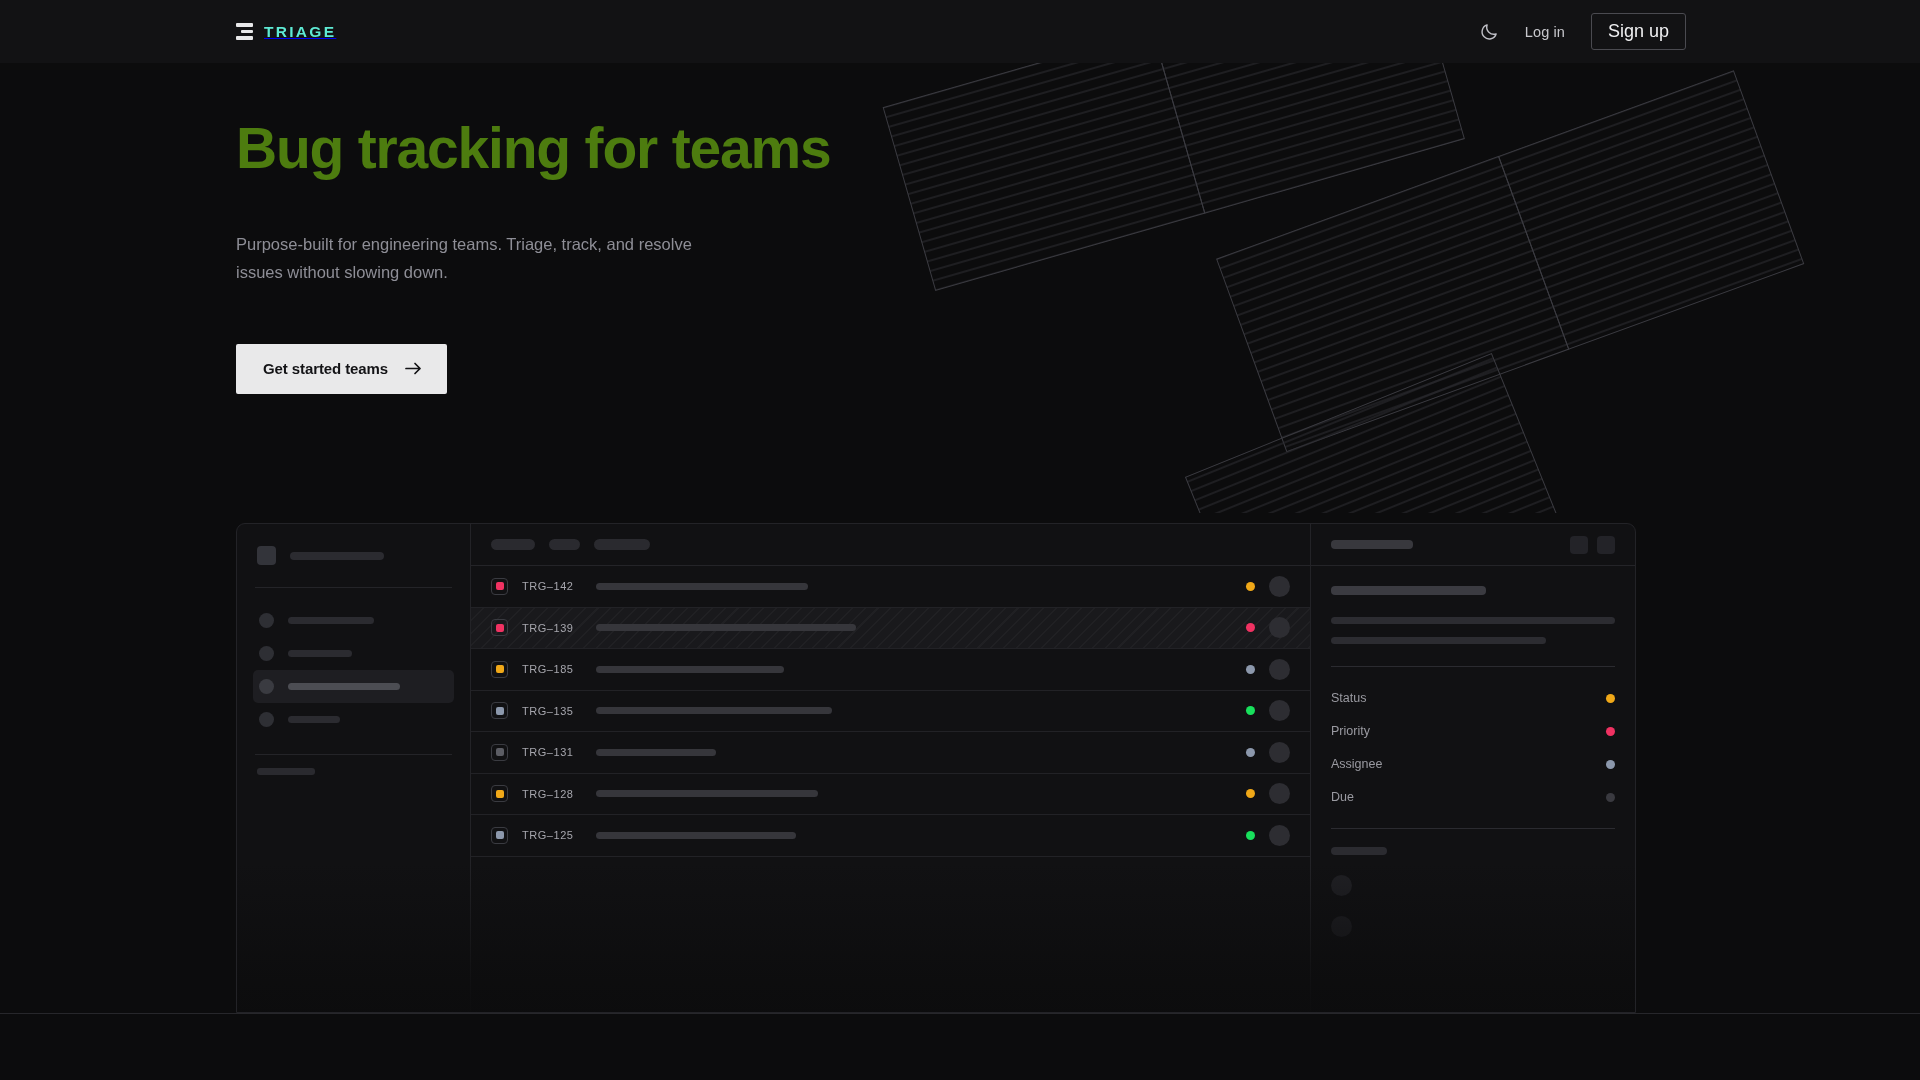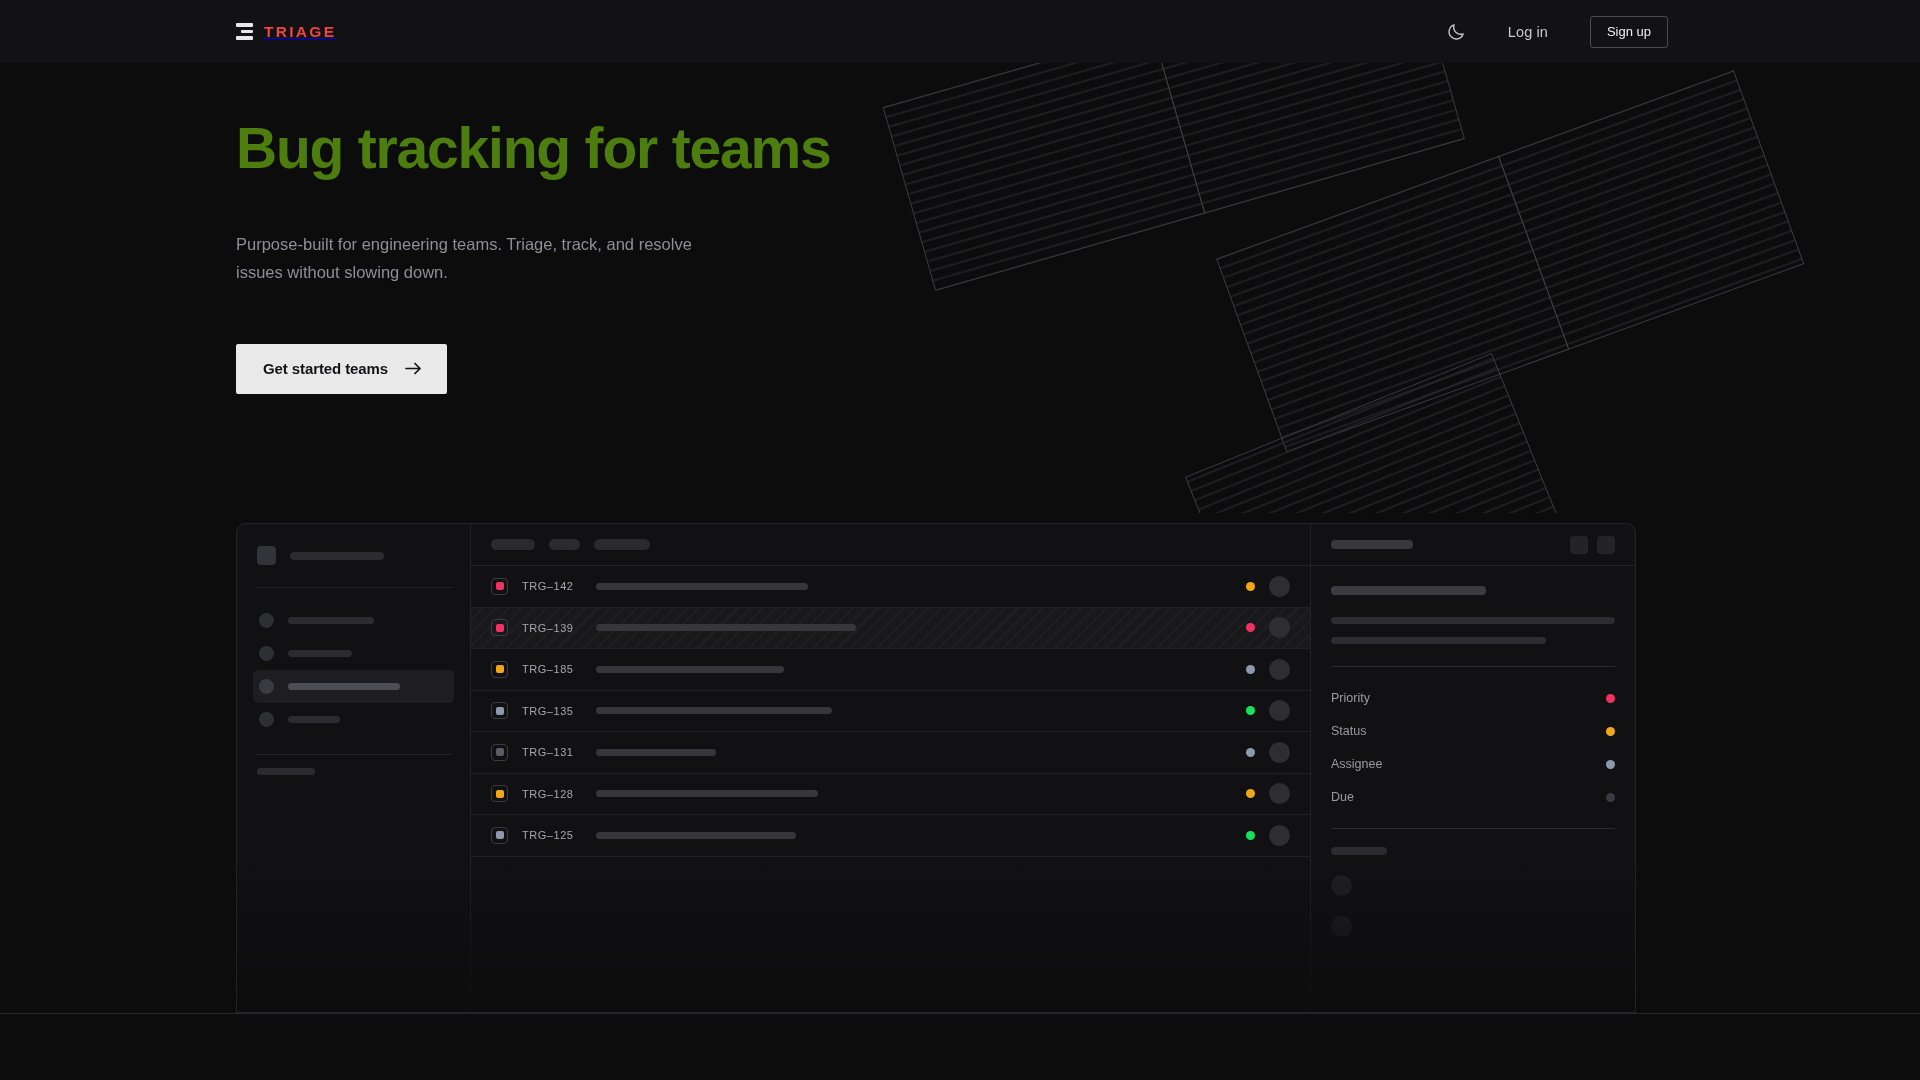--- a/index.html
+++ b/index.html
@@ -18,32 +18,32 @@
     display: flex; align-items: center;
     z-index: 30;
   }
   .brand { position: absolute; left: 236px; display: flex; align-items: center; gap: 11px; }
   .logo-mark { display: flex; flex-direction: column; gap: 3px; width: 17px; }
   .logo-mark i { display: block; height: 3.5px; background: #e8e8ea; border-radius: 1px; }
   .logo-mark i:nth-child(1) { width: 17px; }
   .logo-mark i:nth-child(2) { width: 12px; margin-left: 5px; }
   .logo-mark i:nth-child(3) { width: 17px; }
   .brand-name {
-    color: #ef4444; font-size: 15.5px; font-weight: 700; letter-spacing: 2.3px;
+    color: #5eead4; font-size: 15.5px; font-weight: 700; letter-spacing: 2.3px;
   }
   .header-right {
-    position: absolute; right: 252px; display: flex; align-items: center; gap: 42px;
+    position: absolute; right: 234px; display: flex; align-items: center; gap: 26px;
   }
   .moon-icon { width: 20px; height: 20px; display: block; }
   .login-link {
     color: #c7c7cc; font-size: 14.5px; text-decoration: none; letter-spacing: .1px;
   }
   .signup-btn {
     border: 1px solid #4a4a50; background: transparent; color: #f0f0f2;
-    font-size: 13px; font-family: inherit;
+    font-size: 18px; font-family: inherit;
     padding: 8px 16px 9px; border-radius: 3px; cursor: pointer; line-height: 1;
   }
 
   
   .decor { position: absolute; top: 63px; right: 0; width: 1040px; height: 450px; overflow: hidden; pointer-events: none; z-index: 1; }
   .decor svg { display: block; }
 
   
   .hero { position: absolute; left: 236px; top: 118px; z-index: 5; }
   .hero h1 {
@@ -349,26 +349,26 @@
         </span>
       </div>
 
       <div class="detail-body">
         <div class="detail-title"></div>
         <div class="detail-line" style="width:284px;margin-top:22px"></div>
         <div class="detail-line" style="width:215px"></div>
         <div class="detail-div"></div>
 
         <div class="meta-row">
+          <span class="meta-label">Status</span>
+          <span class="meta-dot" style="background:#f0a818"></span>
+        </div>
+        <div class="meta-row">
           <span class="meta-label">Priority</span>
           <span class="meta-dot" style="background:#f03262"></span>
-        </div>
-        <div class="meta-row">
-          <span class="meta-label">Status</span>
-          <span class="meta-dot" style="background:#f0a818"></span>
         </div>
         <div class="meta-row">
           <span class="meta-label">Assignee</span>
           <span class="meta-dot" style="background:#8c98ac"></span>
         </div>
         <div class="meta-row">
           <span class="meta-label">Due</span>
           <span class="meta-dot" style="background:#3a3a40"></span>
         </div>
 

